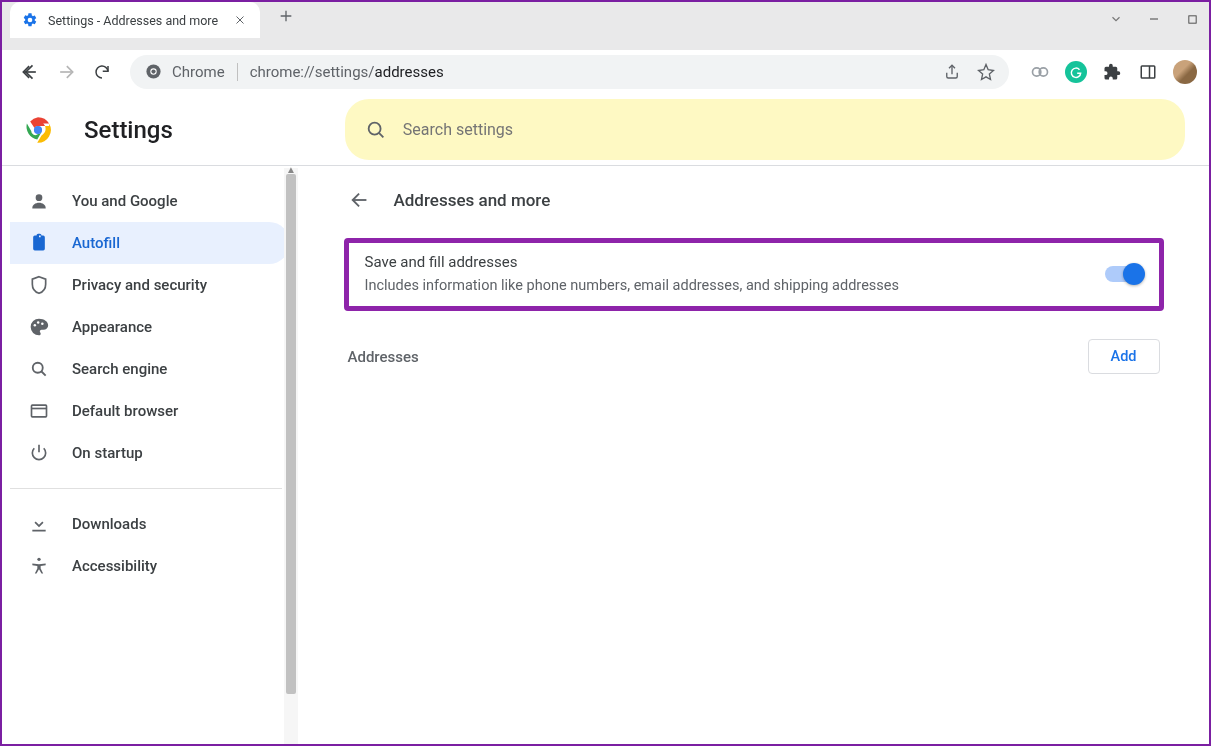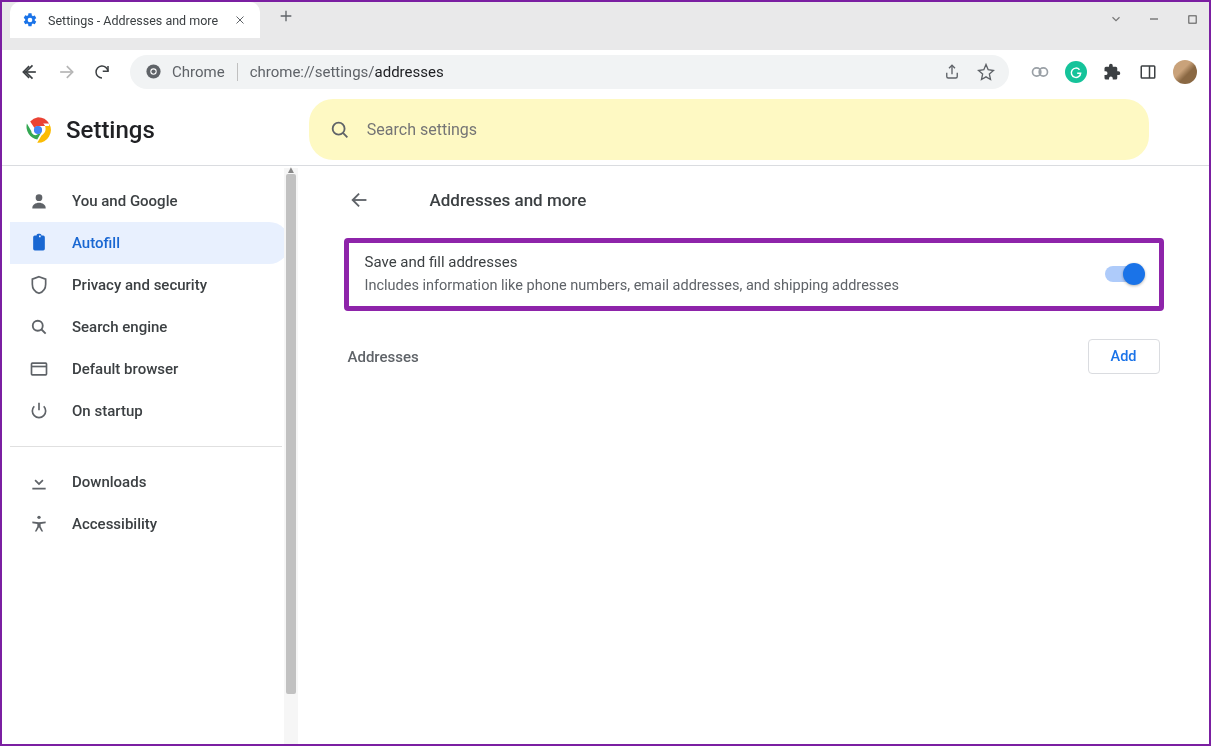--- a/index.html
+++ b/index.html
@@ -23,21 +23,21 @@
   .addr-prefix { font-size:15px; color:#5f6368; }
   .addr-sep { width:1px; height:18px; background:#c0c0c0; margin:0 2px; }
   .addr-url { font-size:15px; color:#202124; }
   .addr-url .grey { color:#5f6368; }
   .addr-right { display:flex; gap:16px; align-items:center; color:#5f6368; }
   .ext-icons { display:flex; gap:14px; align-items:center; margin-left:8px; }
   .ext-icons > * { width:22px; height:22px; display:flex; align-items:center; justify-content:center; color:#5f6368; }
   .avatar { width:24px; height:24px; border-radius:50%; background: linear-gradient(135deg,#c9a27a 40%,#8a6843 60%); }
 
   
-  .settings-hdr { height: 72px; display:flex; align-items:center; padding: 0 22px; border-bottom:1px solid #dadce0; gap: 14px; }
+  .settings-hdr { height: 72px; display:flex; align-items:center; padding: 0 22px; border-bottom:1px solid #dadce0; gap: 32px; }
   .chrome-logo { width: 28px; height: 28px; }
   .settings-title { font-size: 24px; font-weight: 500; color:#202124; }
   .search-settings { flex:1; max-width: 840px; margin-left: 140px; height: 61px; background:#fef9c3; border-radius: 24px; display:flex; align-items:center; padding: 0 20px; gap: 16px; }
   .search-settings input { border:none; background:transparent; outline:none; font-size:16px; color:#5f6368; width:100%; }
 
   
   .body-row { display:flex; height: calc(746px - 48px - 44px - 72px - 4px); }
   .sidebar { width: 296px; position:relative; padding: 14px 8px 14px 8px; overflow:hidden; }
   .scroll-thumb { position:absolute; right:0; top:2px; width:14px; height:100%; background:#f6f6f6; }
   .scroll-thumb::after { content:''; position:absolute; left:2px; top:6px; width:10px; height:520px; background:#c1c1c1; border-radius:2px; }
@@ -45,21 +45,21 @@
   .side-item { display:flex; align-items:center; gap: 22px; height:42px; padding-left: 18px; border-radius: 0 21px 21px 0; font-size:15px; color:#3c4043; font-weight:500; cursor:pointer; }
   .side-item .ic { width:22px; height:22px; display:flex; align-items:center; justify-content:center; color:#5f6368; }
   .side-item.active { background:#e8f0fe; color:#1967d2; }
   .side-item.active .ic { color:#1967d2; }
   .side-sep { height:1px; background:#e0e0e0; margin: 14px 8px 14px 0; }
 
   .content-wrap { flex:1; background:#fff; display:flex; justify-content:center; padding-top: 8px; }
   .content { width: 820px; }
   .page-hdr { display:flex; align-items:center; gap: 22px; padding: 14px 4px 26px 4px; }
   .back-arrow { width:24px; height:24px; color:#5f6368; display:flex; align-items:center; justify-content:center; cursor:pointer; }
-  .page-title { font-size:17px; font-weight:500; color:#3c4043;margin-left:36px; }
+  .page-title { font-size:17px; font-weight:500; color:#3c4043; }
 
   .card-highlight { border: 5px solid #8e24aa; border-radius: 4px; padding: 10px 16px 12px 16px; display:flex; align-items:center; justify-content:space-between; margin-bottom: 28px; }
   .card-highlight .txt .t1 { font-size:15px; color:#3c4043; margin-bottom:6px; }
   .card-highlight .txt .t2 { font-size:14.5px; color:#5f6368; }
   .toggle { width:38px; height:16px; background:#aecbfa; border-radius:8px; position:relative; cursor:pointer; }
   .toggle::after { content:''; position:absolute; right:-2px; top:-3px; width:22px; height:22px; background:#1a73e8; border-radius:50%; box-shadow:0 1px 3px rgba(0,0,0,.3); }
 
   .add-row { display:flex; align-items:center; justify-content:space-between; padding: 0 4px; }
   .add-row .lbl { font-size:15px; font-weight:500; color:#5f6368; }
   .add-btn { border:1px solid #dadce0; background:#fff; color:#1a73e8; font-weight:500; font-size:14.5px; padding: 8px 22px; border-radius:4px; cursor:pointer; }
@@ -231,20 +231,31 @@
     <div class="side-item">
       <span class="ic">
           <svg viewBox="0 0 24 24" width="20" height="20" fill="none" stroke="#5f6368" stroke-width="2">
             <path d="M12 2l8 3v6c0 5-3.4 9.4-8 11-4.6-1.6-8-6-8-11V5z"></path>
           </svg>
         </span>
       <span>Privacy and security</span>
     </div>
     <div class="side-item">
       <span class="ic">
+          <svg viewBox="0 0 24 24" width="20" height="20" fill="#5f6368">
+            <path d="M12 2a10 10 0 0 0 0 20c1.1 0 2-.9 2-2 0-.5-.2-1-.5-1.3-.3-.4-.5-.8-.5-1.3 0-1.1.9-2 2-2h2.4A5.6 5.6 0 0 0 23 9.8C23 5.5 18.1 2 12 2z"></path>
+            <circle cx="7" cy="10" r="1.5" fill="#fff"></circle>
+            <circle cx="11" cy="6.5" r="1.5" fill="#fff"></circle>
+            <circle cx="16" cy="8" r="1.5" fill="#fff"></circle>
+          </svg>
+        </span>
+      <span>Appearance</span>
+    </div>
+    <div class="side-item">
+      <span class="ic">
           <svg viewBox="0 0 24 24" width="20" height="20" stroke="#5f6368" stroke-width="2.2" fill="none">
             <circle cx="10.5" cy="10.5" r="6"></circle>
             <path d="M20 20l-5-5"></path>
           </svg>
         </span>
       <span>Search engine</span>
     </div>
     <div class="side-item">
       <span class="ic">
           <svg viewBox="0 0 24 24" width="20" height="20" stroke="#5f6368" stroke-width="2" fill="none">

